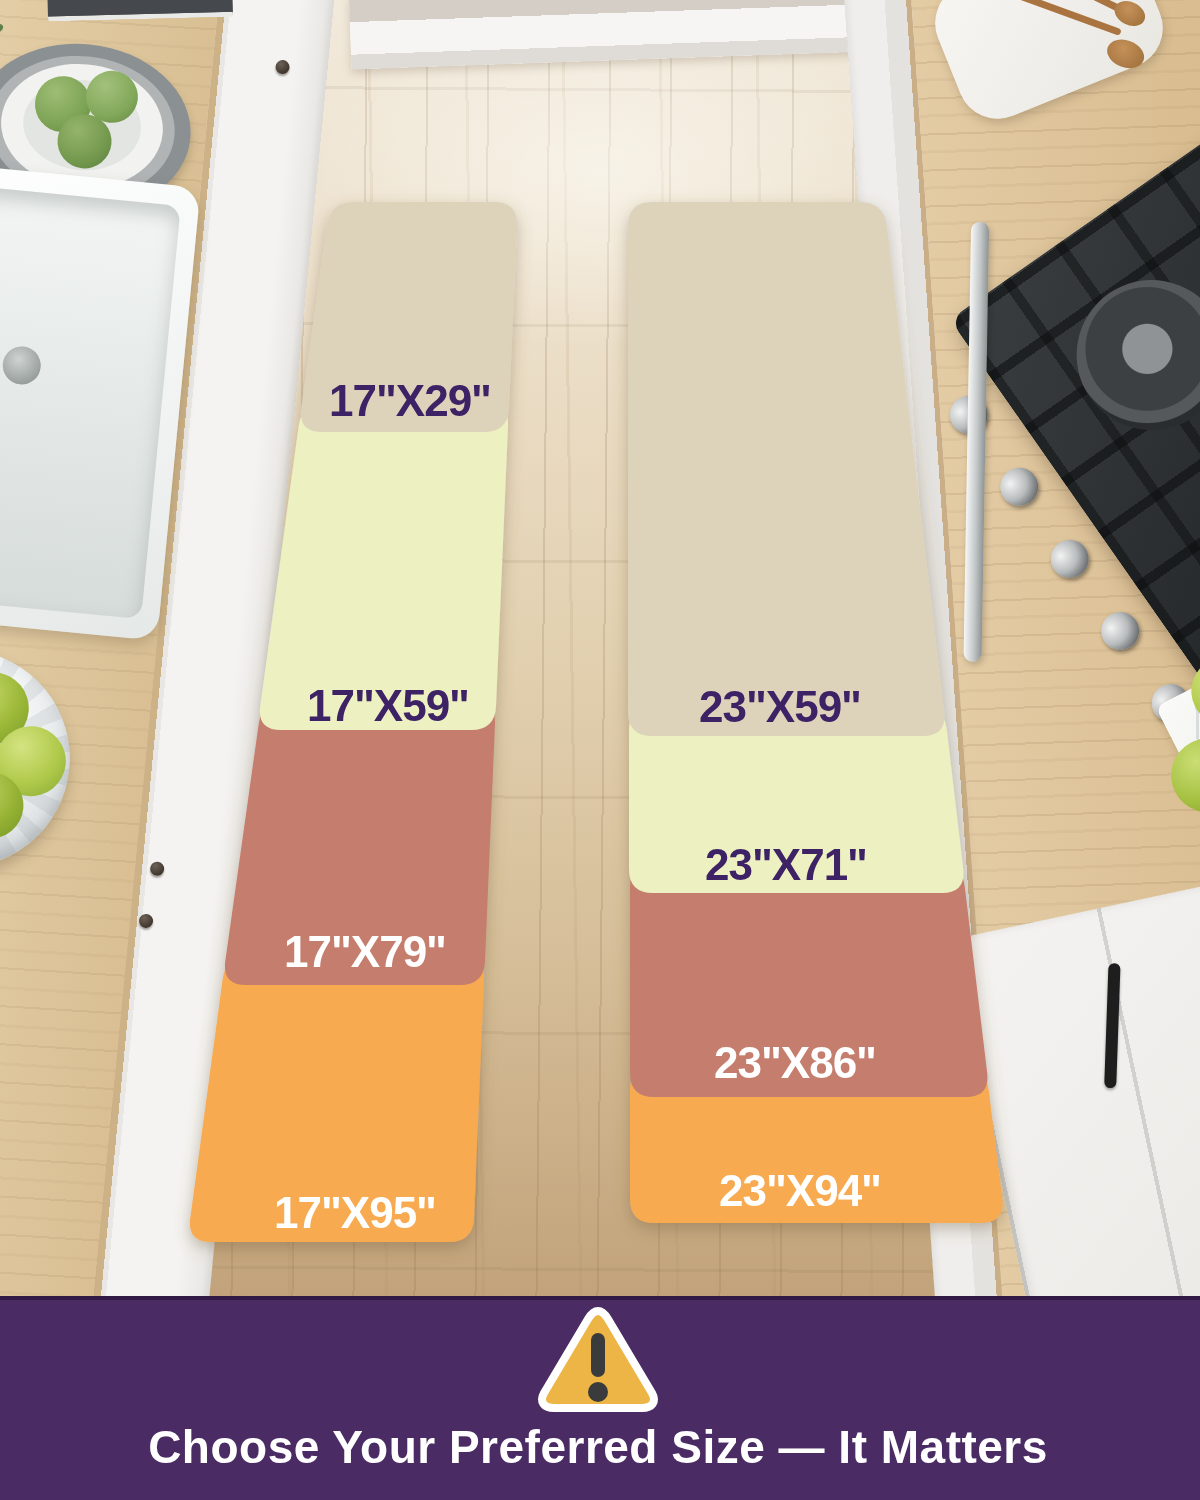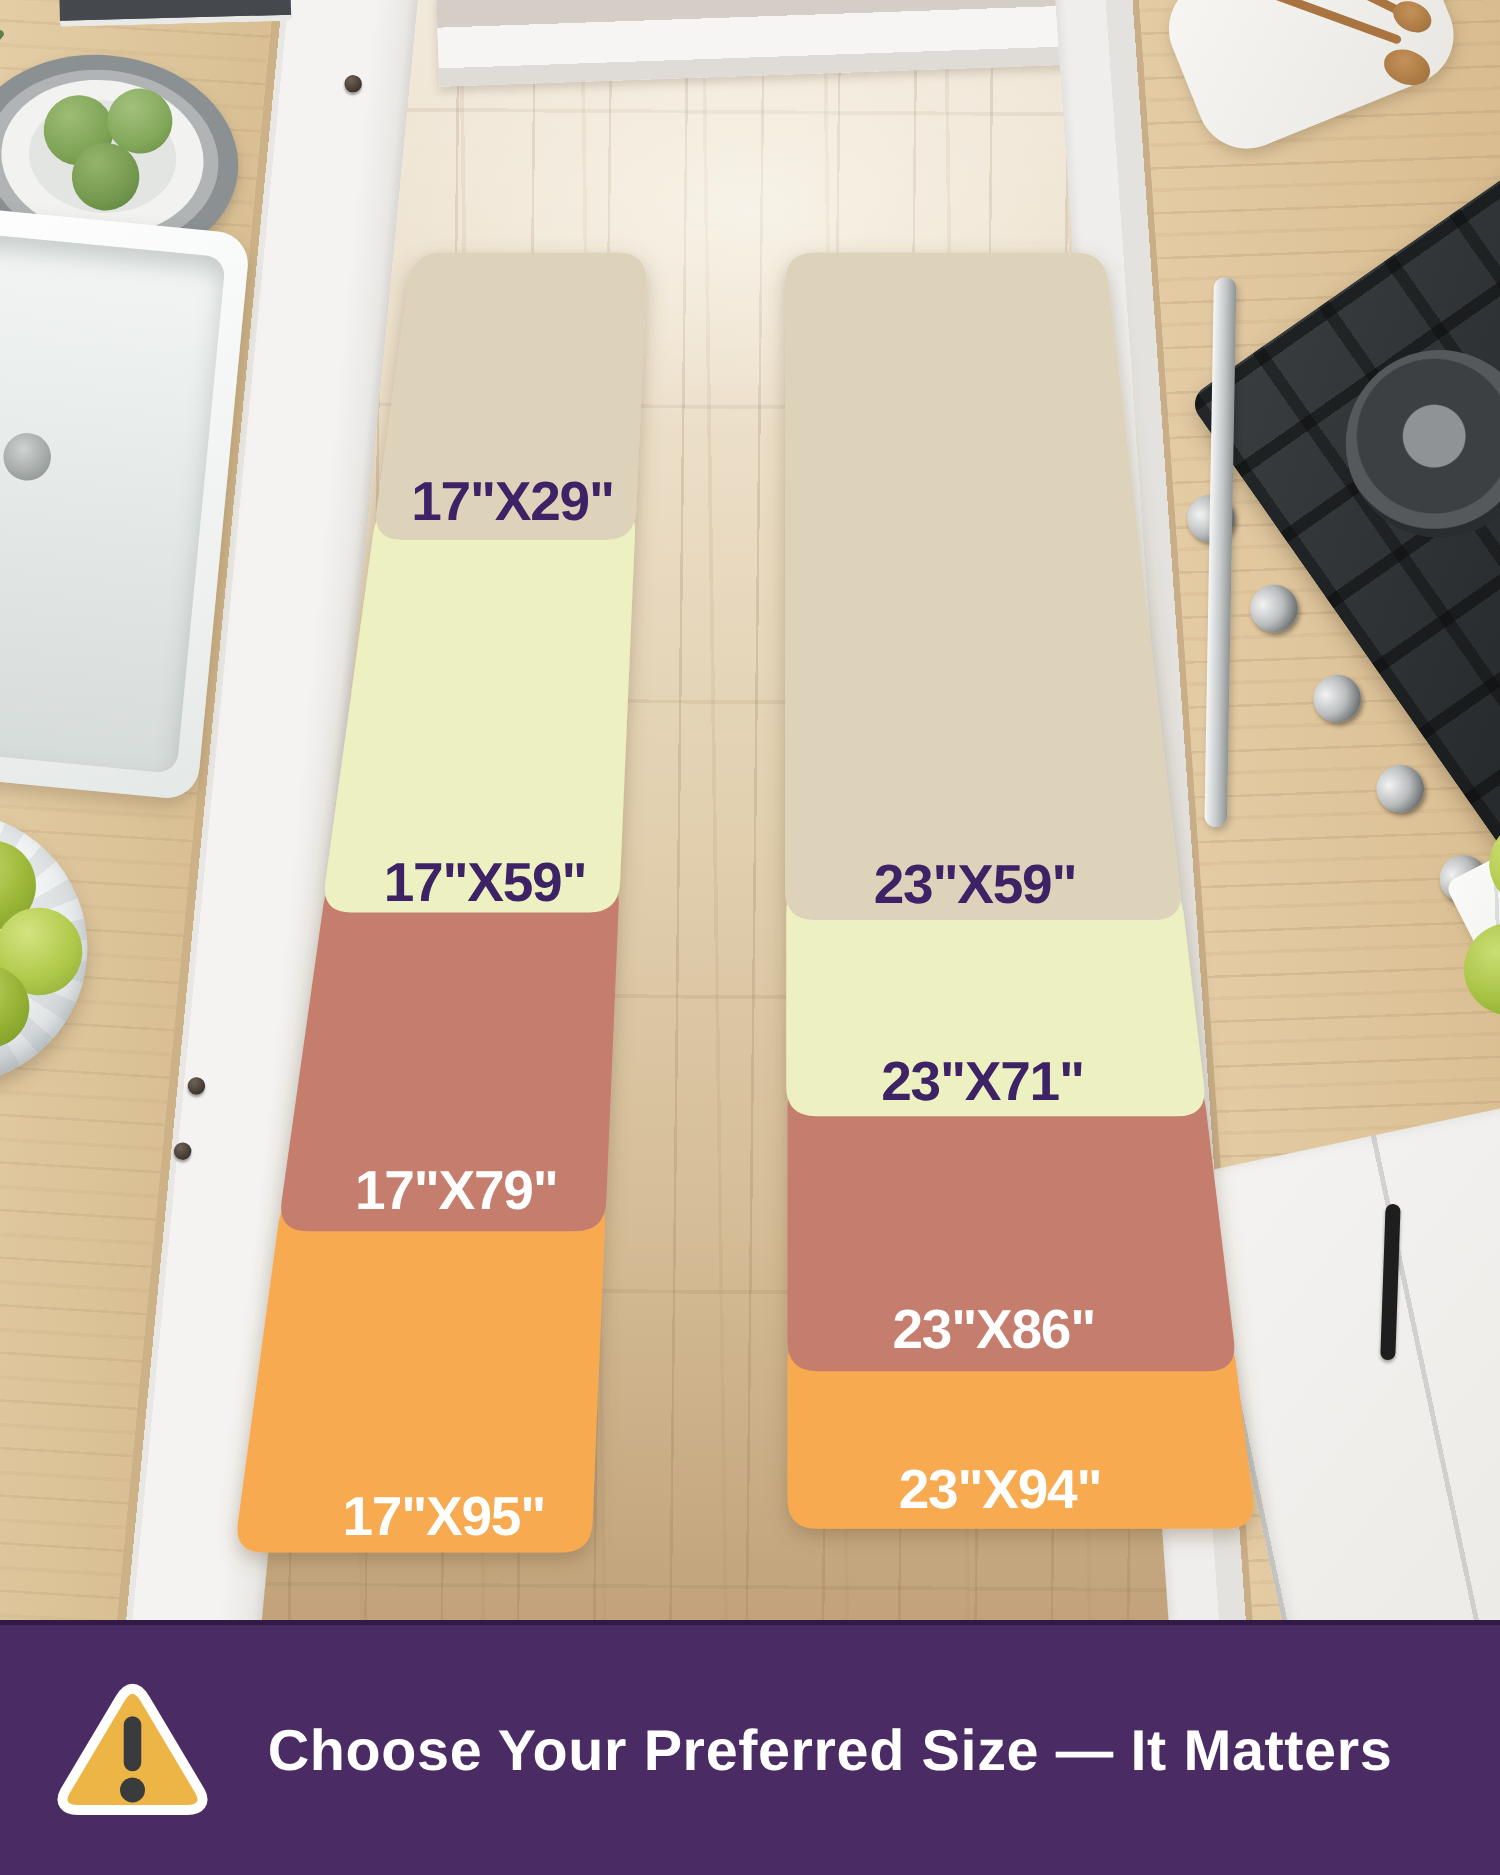--- a/index.html
+++ b/index.html
@@ -216,21 +216,21 @@
       <path d="M653 863 H938 Q962 863 964.8 887 L987.2 1073 Q990 1097 966 1097 H654 Q630 1097 630 1073 L630 887 Q630 863 653 863 Z" fill="#c57e6e"></path>
       <path d="M653 706 H920 Q944 706 946.8 730 L963.2 869 Q966 893 942 893 H653 Q629 893 629 869 L629 730 Q629 706 653 706 Z" fill="#edf1c2"></path>
       <path d="M652 202 H860 Q884 202 886.8 226 L944.2 712 Q947 736 923 736 H652 Q628 736 628 712 L628 226 Q628 202 652 202 Z" fill="#ddd3bb"></path>
       <text class="mat-label" text-anchor="middle" x="780" y="722" fill="#3d2365">23"X59"</text>
       <text class="mat-label" text-anchor="middle" x="786" y="880" fill="#3d2365">23"X71"</text>
       <text class="mat-label" text-anchor="middle" x="795" y="1078" fill="#ffffff">23"X86"</text>
       <text class="mat-label" text-anchor="middle" x="800" y="1206" fill="#ffffff">23"X94"</text>
     </g>
   </svg>
 
-  <div class="banner" style="background: rgb(74, 43, 99);">
+  <div class="banner" style="background: rgb(74, 43, 99); flex-direction: column;">
     <svg class="warn" viewBox="0 0 132 118">
       <path d="M66 10 C70 10 73 13 76 18 L120 92 C125 101 120 107 110 107 L22 107 C12 107 7 101 12 92 L56 18 C59 13 62 10 66 10 Z" stroke="#ffffff" stroke-width="8" stroke-linejoin="round" fill="#ecb545"></path>
       <g fill="#3a3b3c">
         <rect x="59" y="32" width="14" height="44" rx="7"></rect>
         <circle cx="66" cy="91" r="10"></circle>
       </g>
     </svg>
     <div class="caption" style="color: rgb(255, 255, 255);">Choose Your Preferred Size — It Matters</div>
   </div>
 

